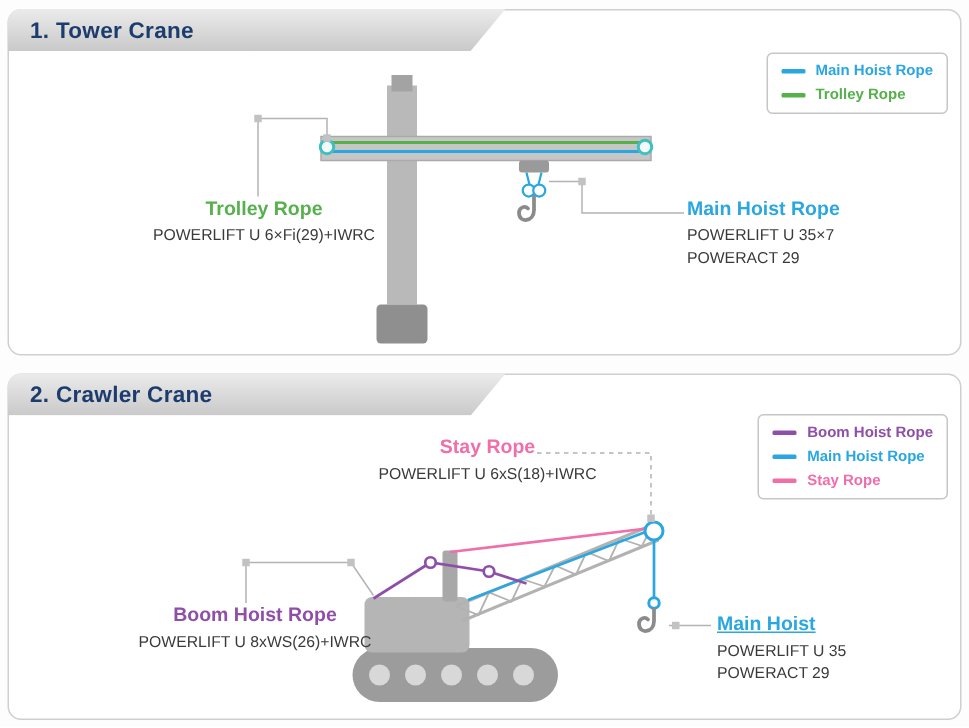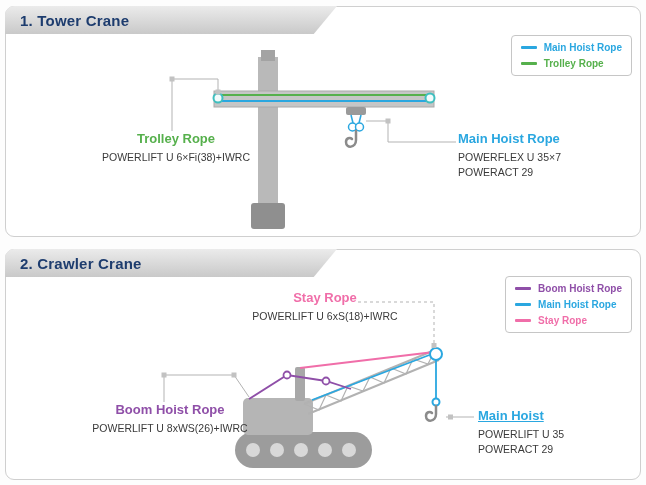--- a/index.html
+++ b/index.html
@@ -89,26 +89,26 @@
         <span style="color: rgb(42, 167, 224);">Main Hoist Rope</span>
       </div>
       <div class="legend-row">
         <span class="legend-swatch" style="background: rgb(86, 176, 76);"></span>
         <span style="color: rgb(86, 176, 76);">Trolley Rope</span>
       </div>
     </div>
 
     <div class="label-block t-center" style="left:60px;top:124px;width:220px;">
       <div class="rope-heading" style="color: rgb(86, 176, 76);">Trolley Rope</div>
-      <div class="spec">POWERLIFT U 6×Fi(38)+IWRC</div>
+      <div class="spec">POWERLIFT U 6×Fi(29)+IWRC</div>
     </div>
 
     <div class="label-block t-left" style="left:452px;top:124px;width:175px;">
       <div class="rope-heading" style="color: rgb(42, 167, 224);">Main Hoist Rope</div>
-      <div class="spec">POWERFLEX U 35×7</div>
+      <div class="spec">POWERLIFT U 35×7</div>
       <div class="spec">POWERACT 29</div>
     </div>
   </section>
 
   <section class="panel" id="panel2">
     <div class="banner" style="color: rgb(29, 60, 110);">
       <span>2. Crawler Crane</span>
     </div>
 
     <svg class="art" width="634" height="228" viewBox="0 0 634 228">

